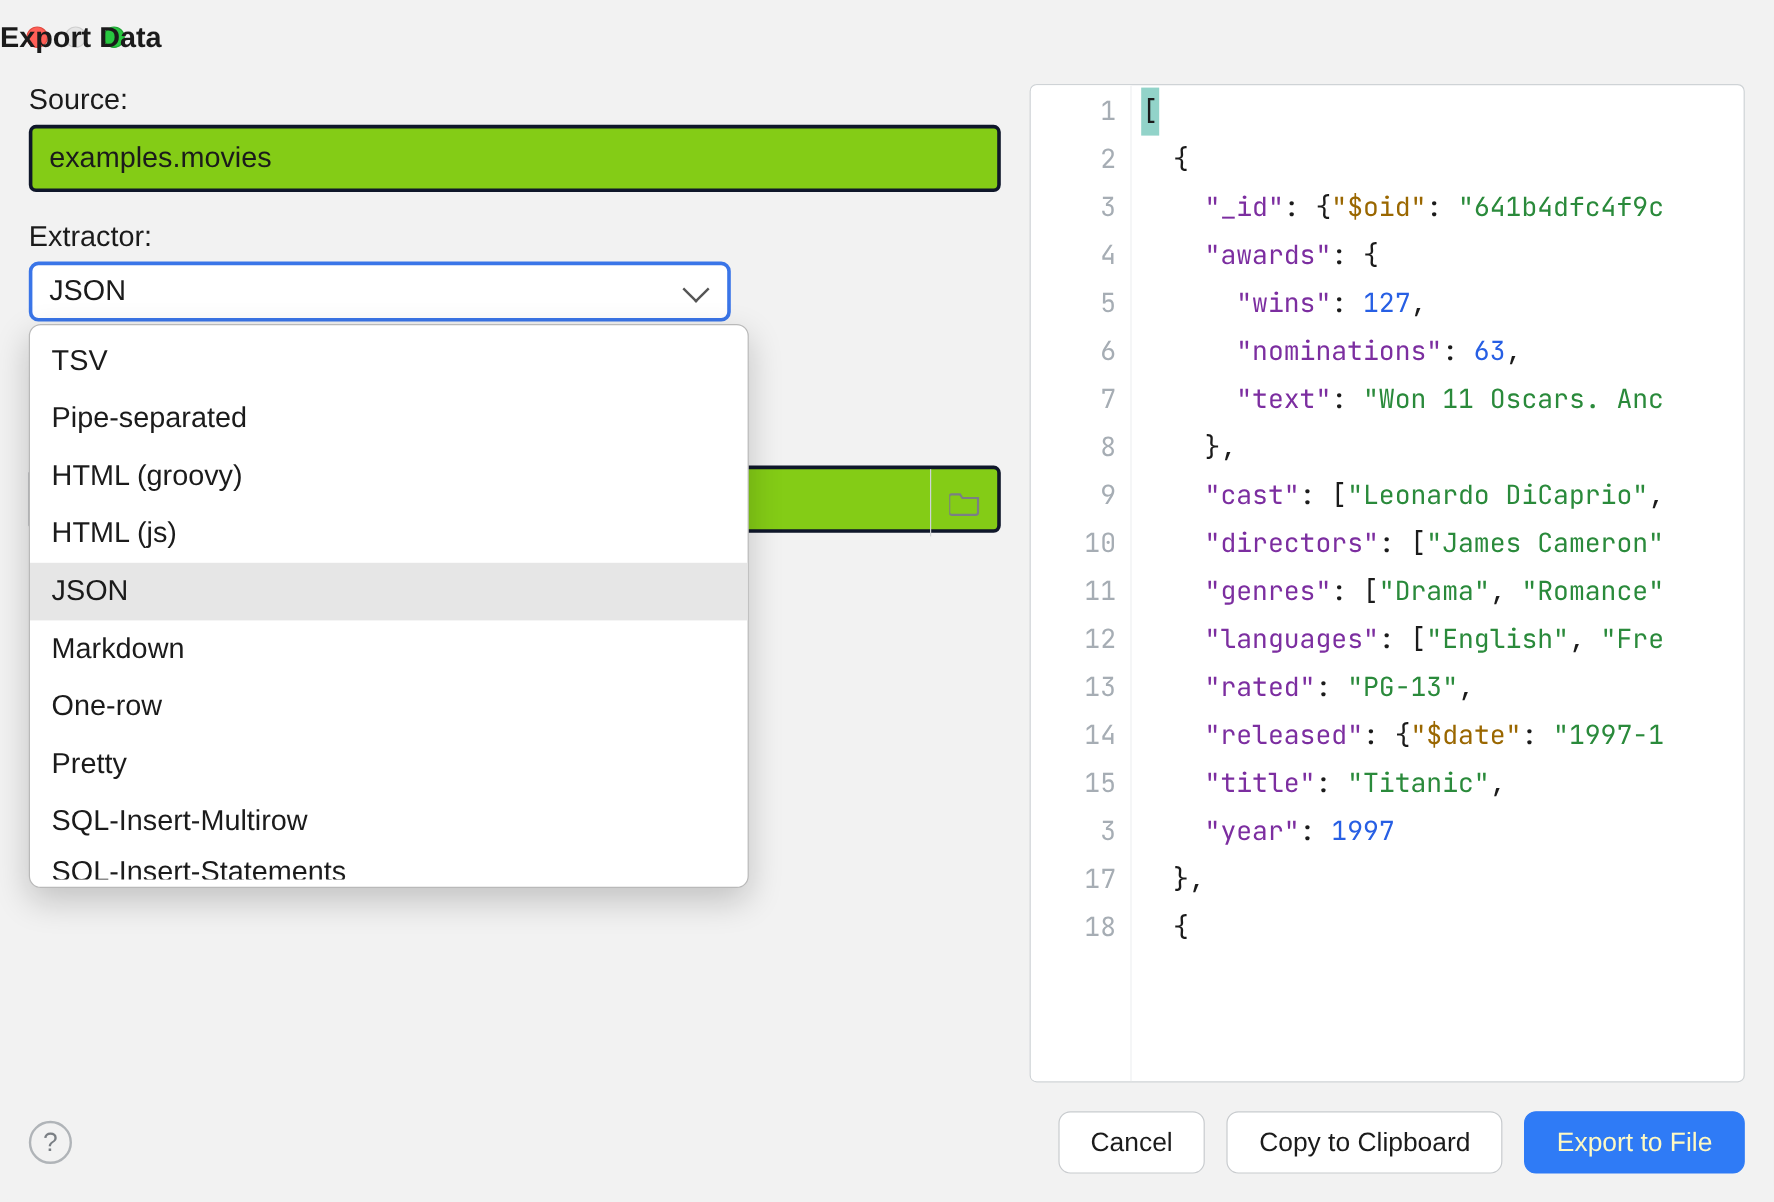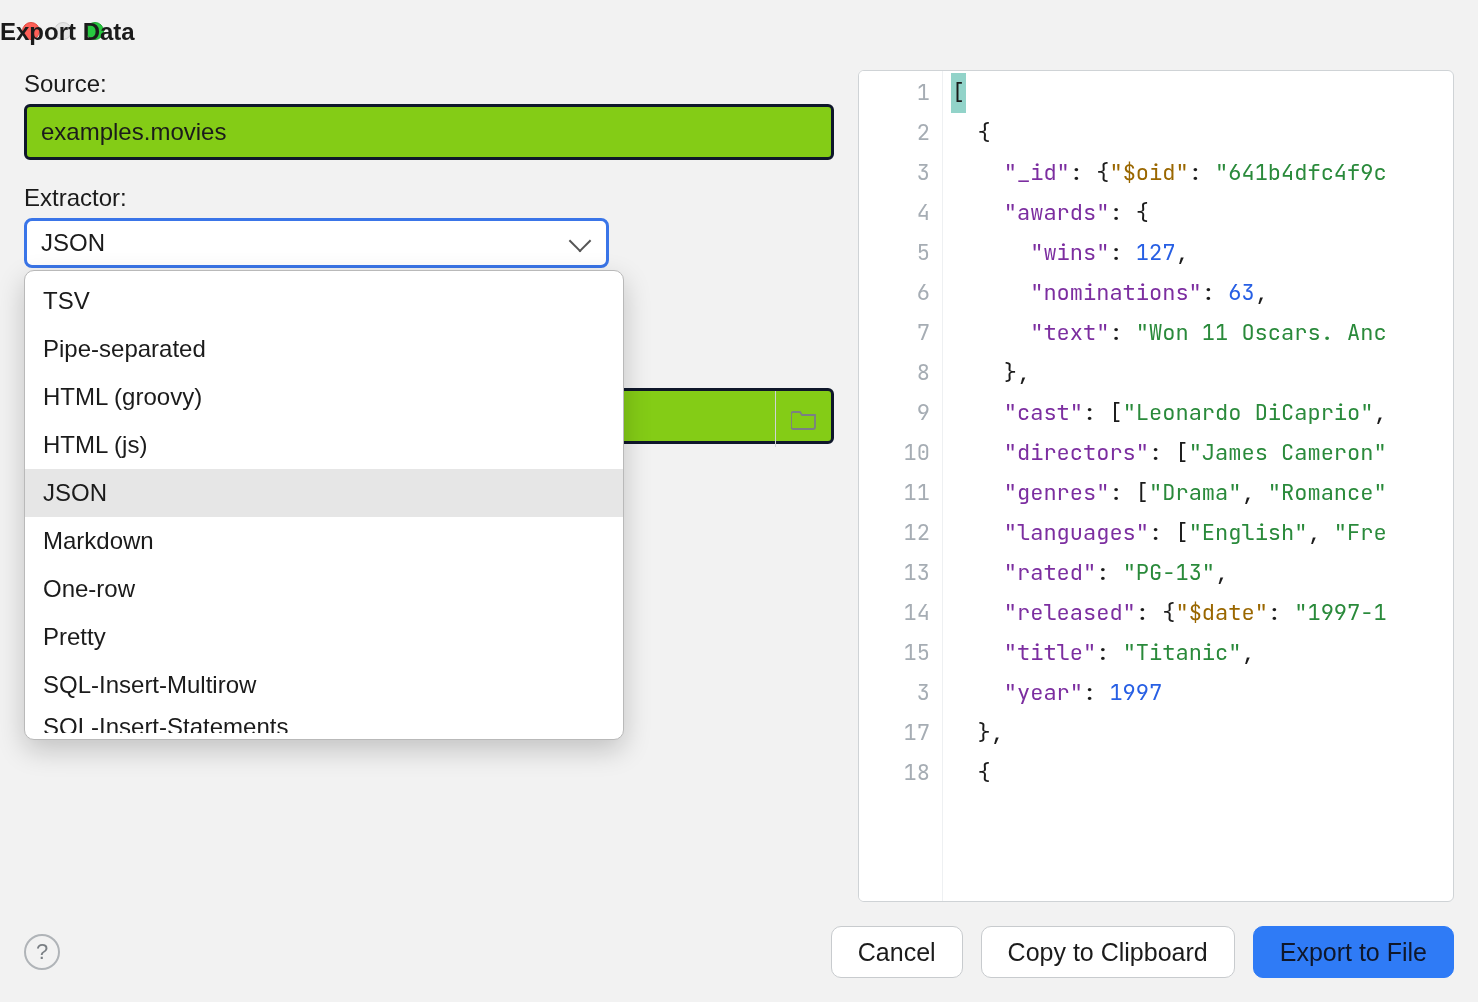--- a/index.html
+++ b/index.html
@@ -175,29 +175,29 @@
     color: #7a7f84; font-size: 22px;
     cursor: pointer;
   }
   .spacer { flex: 1 1 auto; }
   .btn {
     height: 52px;
     padding: 0 26px;
     border-radius: 10px;
     border: 1px solid #c8cbce;
     background: #fff;
-    font-size: 25px;
+    font-size: 22px;
     cursor: pointer;
     margin-left: 18px;
     display: flex; align-items: center;
   }
   .btn.primary {
     background: #2f7bf6;
     border-color: #2f7bf6;
-    color: #0f172a;
+    color: #fef9c3;
   }
 </style>
 </head>
 <body>
 
 <div class="window">
 
   <div class="traffic-lights">
     <div class="tl red"></div>
     <div class="tl yellow"></div>

